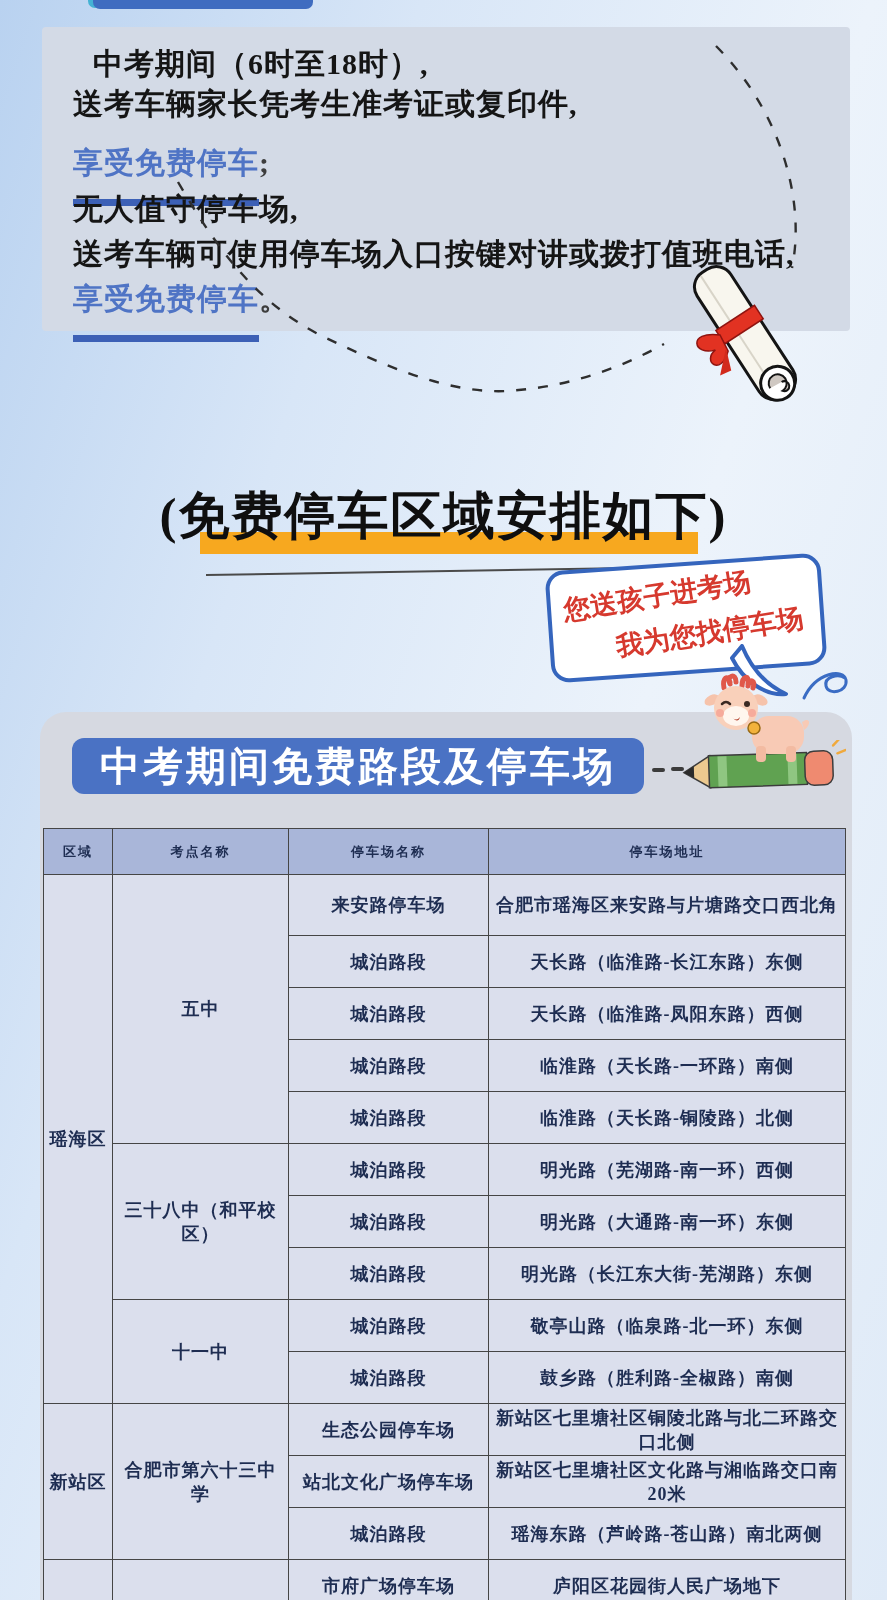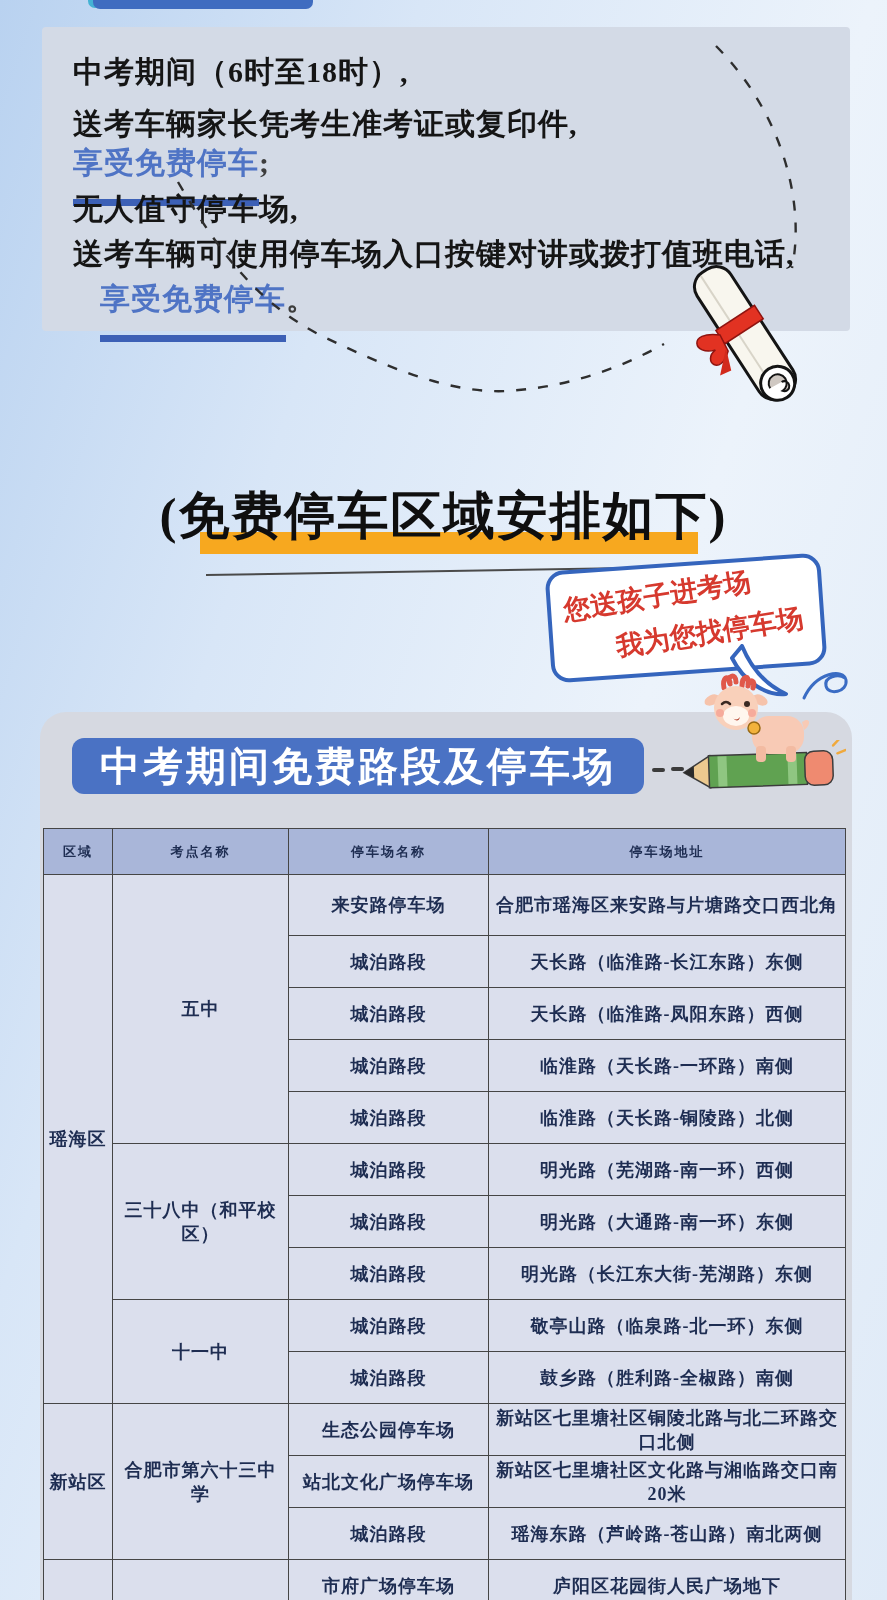--- a/index.html
+++ b/index.html
@@ -42,26 +42,26 @@
 </style>
 </head>
 <body>
 
 <div class="page">
 
   <div class="abs top-tab-dot"></div>
   <div class="abs top-tab"></div>
 
   <div class="abs panel1"></div>
-  <div class="abs nline" style="top:52px;">中考期间（6时至18时）,</div>
-  <div class="abs nline" style="top:104px;">送考车辆家长凭考生准考证或复印件,</div>
+  <div class="abs nline" style="top:44px;margin-left:20px;">中考期间（6时至18时）,</div>
+  <div class="abs nline" style="top:84px;">送考车辆家长凭考生准考证或复印件,</div>
   <div class="abs nline" style="top:143px;"><span class="blue-ul">享受免费停车</span><span class="blue-sfx">;</span></div>
   <div class="abs nline" style="top:234px;">送考车辆可使用停车场入口按键对讲或拨打值班电话,</div>
   <div class="abs nline" style="top:189px;">无人值守停车场,</div>
-  <div class="abs nline" style="top:279px;margin-left:27px;"><span class="blue-ul">享受免费停车</span><span class="blue-sfx">。</span></div>
+  <div class="abs nline" style="top:279px;"><span class="blue-ul">享受免费停车</span><span class="blue-sfx">。</span></div>
 
   <svg class="abs doodle" width="887" height="720">
     <path d="M716 46 C780 110, 806 200, 792 268" fill="none" stroke="#2e2e2e" stroke-width="2.4" stroke-dasharray="10 12"></path>
     <path d="M178 182 C214 244, 254 302, 322 336 C384 366, 450 394, 507 391 C572 387, 624 366, 664 344" fill="none" stroke="#2e2e2e" stroke-width="2.4" stroke-dasharray="10 12"></path>
   </svg>
 
   <svg class="abs" style="left:655px;top:245px;" width="180" height="175">
     <g transform="translate(90,88) rotate(-33)">
       <rect x="-20" y="-74" width="40" height="148" rx="17" fill="#f8f6ee" stroke="#141414" stroke-width="3"></rect>
       <path d="M-6 -72 C-6 -20, -6 30, -6 68" stroke="#d8d4c8" stroke-width="2" fill="none"></path>

